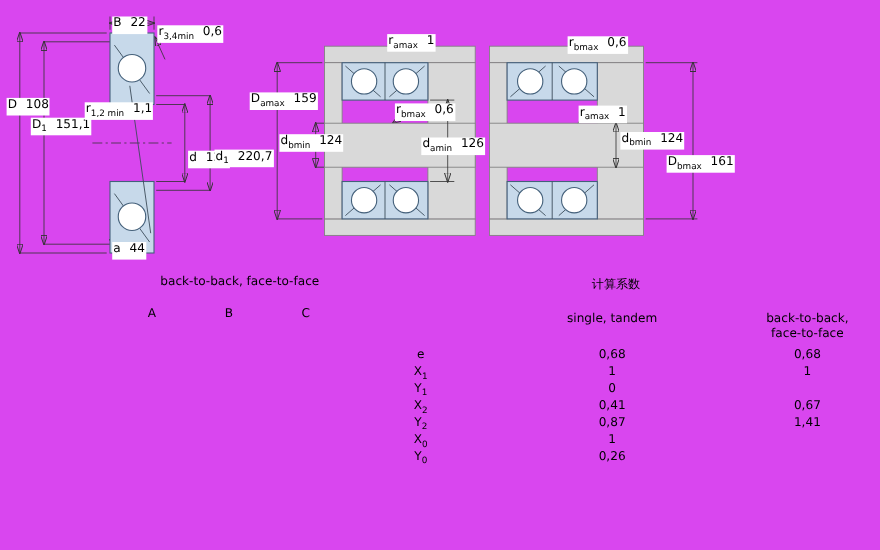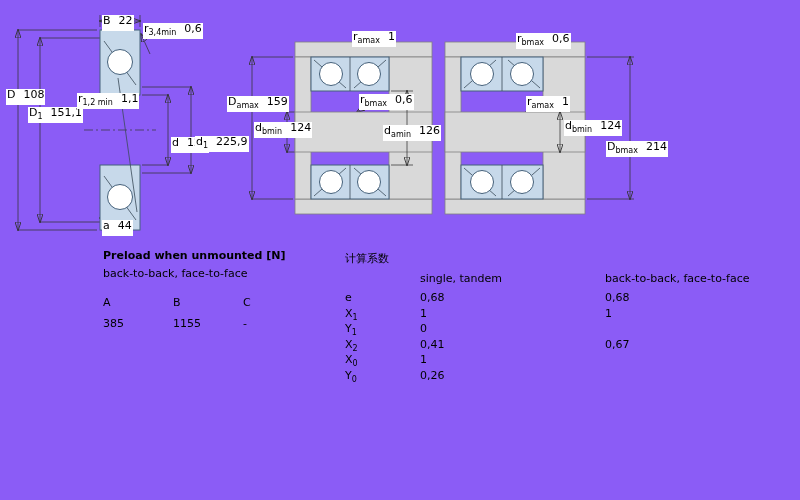--- a/index.html
+++ b/index.html
@@ -1,18 +1,18 @@
 <!DOCTYPE html>
 <html style="--bearing_fill: #c7d9ea; --metal_gray: #d9d9d9; --line: #333333;"><head>
 <meta charset="utf-8">
 <style>
   * { margin:0; padding:0; box-sizing:border-box; }
   html,body { width:800px; height:500px; background:#fff; }
   body { font-family:"DejaVu Sans", "Liberation Sans", sans-serif; color:#000; }
-  .page { position:relative; width:800px; height:500px; background:#8b5cf6; overflow:hidden; }
+  .page { position:relative; width:800px; height:500px; background:#d946ef; overflow:hidden;text-align:center; }
 
   svg.canvas { position:absolute; left:0; top:0; }
   .canvas line, .canvas path { stroke:var(--line,#333); stroke-width:0.9; fill:none; }
   .canvas .thin { stroke-width:0.8; stroke:#3a4a58; }
   .canvas rect.bearing { fill:var(--bearing_fill,#c7d9ea); stroke:#44607a; stroke-width:1; }
   .canvas rect.metal { fill:var(--metal_gray,#d9d9d9); stroke:#808080; stroke-width:0.8; }
   .canvas circle.ball { fill:#fff; stroke:#44607a; stroke-width:1; }
   .canvas .axis { stroke-dasharray:9 3 2 3; stroke-width:0.7; }
   .dimline line, .dimline path { stroke-width:0.75; }
 
@@ -21,22 +21,22 @@
   .dim sub { font-size:8px; }
   .dim .val { margin-left:8px; }
 
   .preload { position:absolute; left:103px; top:249px; width:230px; font-size:11px; }
   .p-title { font-weight:bold; margin-bottom:5px; }
   .p-sub { margin-bottom:16px; }
   .p-head, .p-vals { display:grid; grid-template-columns:70px 70px 70px; }
   .p-head { margin-bottom:8px; }
 
   .factors { position:absolute; left:345px; top:251px; width:430px; font-size:11px; }
-  .f-title { margin-bottom:6px; }
-  .f-head, .frow { display:grid; grid-template-columns:75px 185px auto; }
+  .f-title { margin-bottom:17px; }
+  .f-head, .frow { display:grid; grid-template-columns:75px 185px auto;gap:44px; }
   .f-head { margin-bottom:5px; }
   .frow { height:15.5px; line-height:15.5px; }
   .frow sub { font-size:8px; }
 </style>
 </head>
 <body>
 
 <div class="page">
 
   <svg class="canvas" width="800" height="500" viewBox="0 0 800 500">
@@ -151,47 +151,41 @@
     </g>
   </svg>
 
   <div>
     <span class="dim" style="left:102px;top:15px"><span class="sym">B</span><sub></sub><span class="val">22</span></span>
     <span class="dim" style="left:143px;top:23px"><span class="sym">r</span><sub>3,4min</sub><span class="val">0,6</span></span>
     <span class="dim" style="left:6px;top:89px"><span class="sym">D</span><sub></sub><span class="val">108</span></span>
     <span class="dim" style="left:28px;top:107px"><span class="sym">D</span><sub>1</sub><span class="val">151,1</span></span>
     <span class="dim" style="left:77px;top:93px"><span class="sym">r</span><sub>1,2 min</sub><span class="val">1,1</span></span>
     <span class="dim" style="left:171px;top:137px"><span class="sym">d</span><sub></sub><span class="val">120</span></span>
-    <span class="dim" style="left:195px;top:136px"><span class="sym">d</span><sub>1</sub><span class="val">225,9</span></span>
+    <span class="dim" style="left:195px;top:136px"><span class="sym">d</span><sub>1</sub><span class="val">220,7</span></span>
     <span class="dim" style="left:102px;top:220px"><span class="sym">a</span><sub></sub><span class="val">44</span></span>
 
     <span class="dim" style="left:352px;top:31px"><span class="sym">r</span><sub>amax</sub><span class="val">1</span></span>
-    <span class="dim" style="left:227px;top:96px"><span class="sym">D</span><sub>amax</sub><span class="val">159</span></span>
+    <span class="dim" style="left:227px;top:84px"><span class="sym">D</span><sub>amax</sub><span class="val">159</span></span>
     <span class="dim" style="left:359px;top:94px"><span class="sym">r</span><sub>bmax</sub><span class="val">0,6</span></span>
     <span class="dim" style="left:254px;top:122px"><span class="sym">d</span><sub>bmin</sub><span class="val">124</span></span>
     <span class="dim" style="left:383px;top:125px"><span class="sym">d</span><sub>amin</sub><span class="val">126</span></span>
 
     <span class="dim" style="left:516px;top:33px"><span class="sym">r</span><sub>bmax</sub><span class="val">0,6</span></span>
     <span class="dim" style="left:526px;top:96px"><span class="sym">r</span><sub>amax</sub><span class="val">1</span></span>
     <span class="dim" style="left:564px;top:120px"><span class="sym">d</span><sub>bmin</sub><span class="val">124</span></span>
-    <span class="dim" style="left:606px;top:141px"><span class="sym">D</span><sub>bmax</sub><span class="val">214</span></span>
+    <span class="dim" style="left:606px;top:141px"><span class="sym">D</span><sub>bmax</sub><span class="val">161</span></span>
   </div>
 
   <div class="preload">
-    <div class="p-title">Preload when unmounted [N]</div>
     <div class="p-sub">back-to-back, face-to-face</div>
     <div class="p-head">
       <span>A</span>
       <span>B</span>
       <span>C</span>
-    </div>
-    <div class="p-vals">
-      <span>385</span>
-      <span>1155</span>
-      <span>-</span>
     </div>
   </div>
 
   <div class="factors">
     <div class="f-title">计算系数</div>
     <div class="f-head">
       <span></span>
       <span>single, tandem</span>
       <span>back-to-back, face-to-face</span>
     </div>
@@ -208,20 +202,25 @@
     <div class="frow">
       <span><span>Y</span><sub>1</sub></span>
       <span>0</span>
     </div>
     <div class="frow">
       <span><span>X</span><sub>2</sub></span>
       <span>0,41</span>
       <span>0,67</span>
     </div>
     <div class="frow">
+      <span><span>Y</span><sub>2</sub></span>
+      <span>0,87</span>
+      <span>1,41</span>
+    </div>
+    <div class="frow">
       <span><span>X</span><sub>0</sub></span>
       <span>1</span>
     </div>
     <div class="frow">
       <span><span>Y</span><sub>0</sub></span>
       <span>0,26</span>
     </div>
   </div>
 
 </div>

